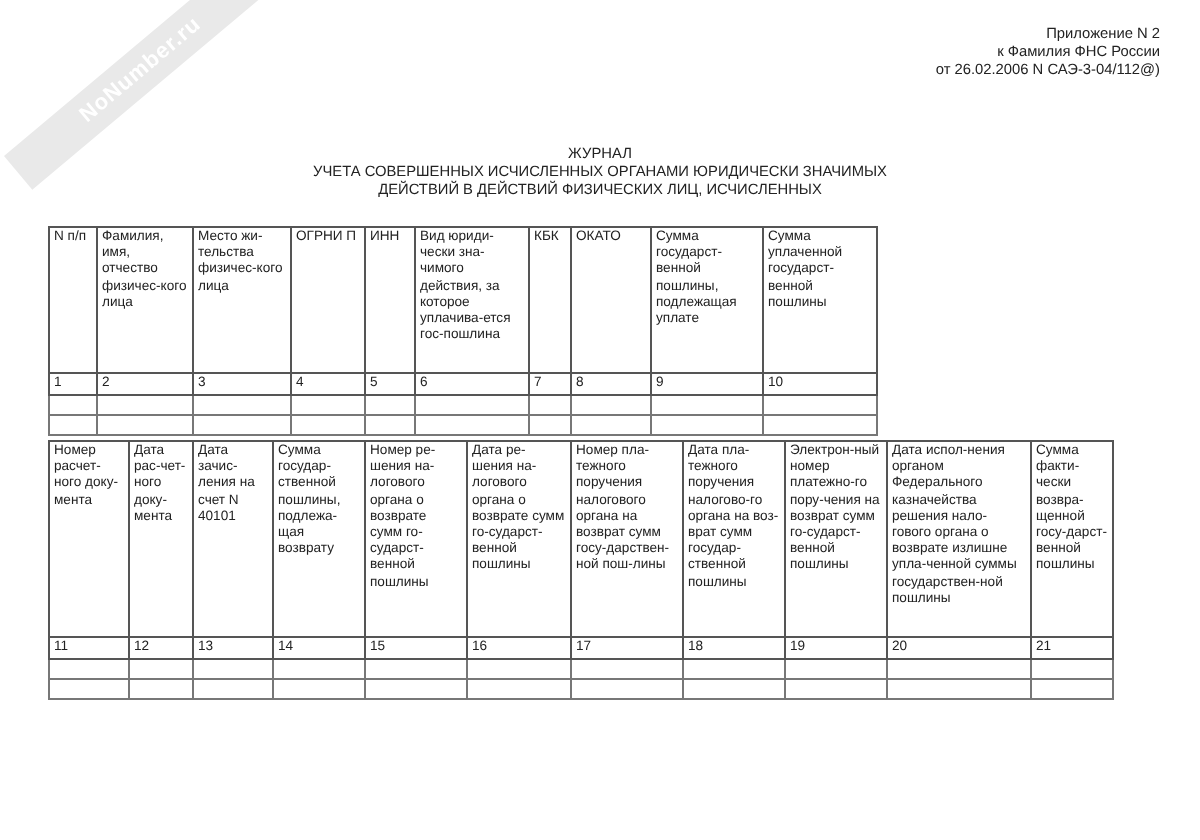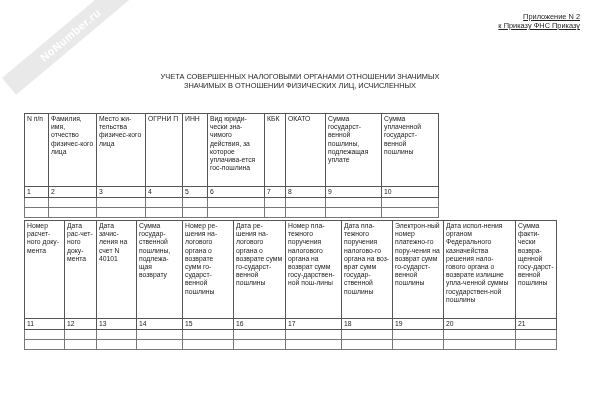--- a/index.html
+++ b/index.html
@@ -11,21 +11,21 @@
     position:absolute; left:-18px; top:20px; width:160px; height:22px;
     background:#e9e9e9; color:#ffffff; font-weight:bold; font-size:11px;
     transform:rotate(-40deg); transform-origin:left top;
     text-align:center; line-height:22px; letter-spacing:0.5px;
     top:78px; left:2px;
   }
   .appendix {
     position:absolute; right:20px; top:12px; text-align:right;
     font-size:7.4px; line-height:9px; color:#222;
   }
-  .appendix div { white-space:nowrap;text-decoration:underline; }
+  .appendix div { white-space:nowrap; }
   .title {
     position:absolute; left:130px; width:340px; top:72px; text-align:center;
     font-size:7.4px; line-height:9px; color:#222;
   }
   table.grid {
     position:absolute; border-collapse:collapse; table-layout:fixed;
     font-size:6.8px; line-height:8.2px; color:#222;
   }
   table.grid td {
     border:1px solid #555; vertical-align:top; padding:1px 2px 0 2px;
@@ -38,26 +38,28 @@
   #t2 { left:24px; top:220px; width:532px; }
   #t2 tr.head td { height:96px; }
 </style>
 </head>
 <body>
 
 <div class="watermark">NoNumber.ru</div>
 
 <div class="appendix">
   <div>Приложение N 2</div>
-  <div>к Приказу ФНС Приказу</div>
+  <div>к Фамилия ФНС России</div>
+  <div>от 26.02.2006 N САЭ-3-04/112@)</div>
 </div>
 
 <div class="title">
-  <div>УЧЕТА СОВЕРШЕННЫХ НАЛОГОВЫМИ ОРГАНАМИ ОТНОШЕНИИ ЗНАЧИМЫХ</div>
-  <div>ЗНАЧИМЫХ В ОТНОШЕНИИ ФИЗИЧЕСКИХ ЛИЦ, ИСЧИСЛЕННЫХ</div>
+  <div>ЖУРНАЛ</div>
+  <div>УЧЕТА СОВЕРШЕННЫХ ИСЧИСЛЕННЫХ ОРГАНАМИ ЮРИДИЧЕСКИ ЗНАЧИМЫХ</div>
+  <div>ДЕЙСТВИЙ В ДЕЙСТВИЙ ФИЗИЧЕСКИХ ЛИЦ, ИСЧИСЛЕННЫХ</div>
 </div>
 
 <table class="grid" id="t1">
   <colgroup>
     <col style="width:24px">
       <col style="width:48px">
       <col style="width:49px">
       <col style="width:37px">
     <col style="width:25px">
       <col style="width:57px">

